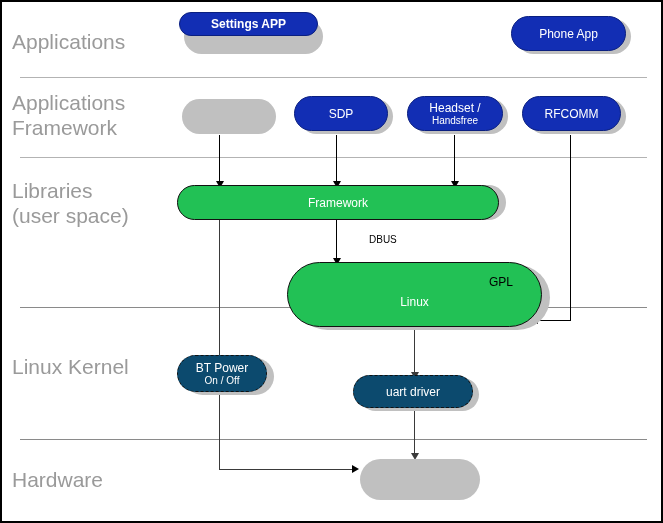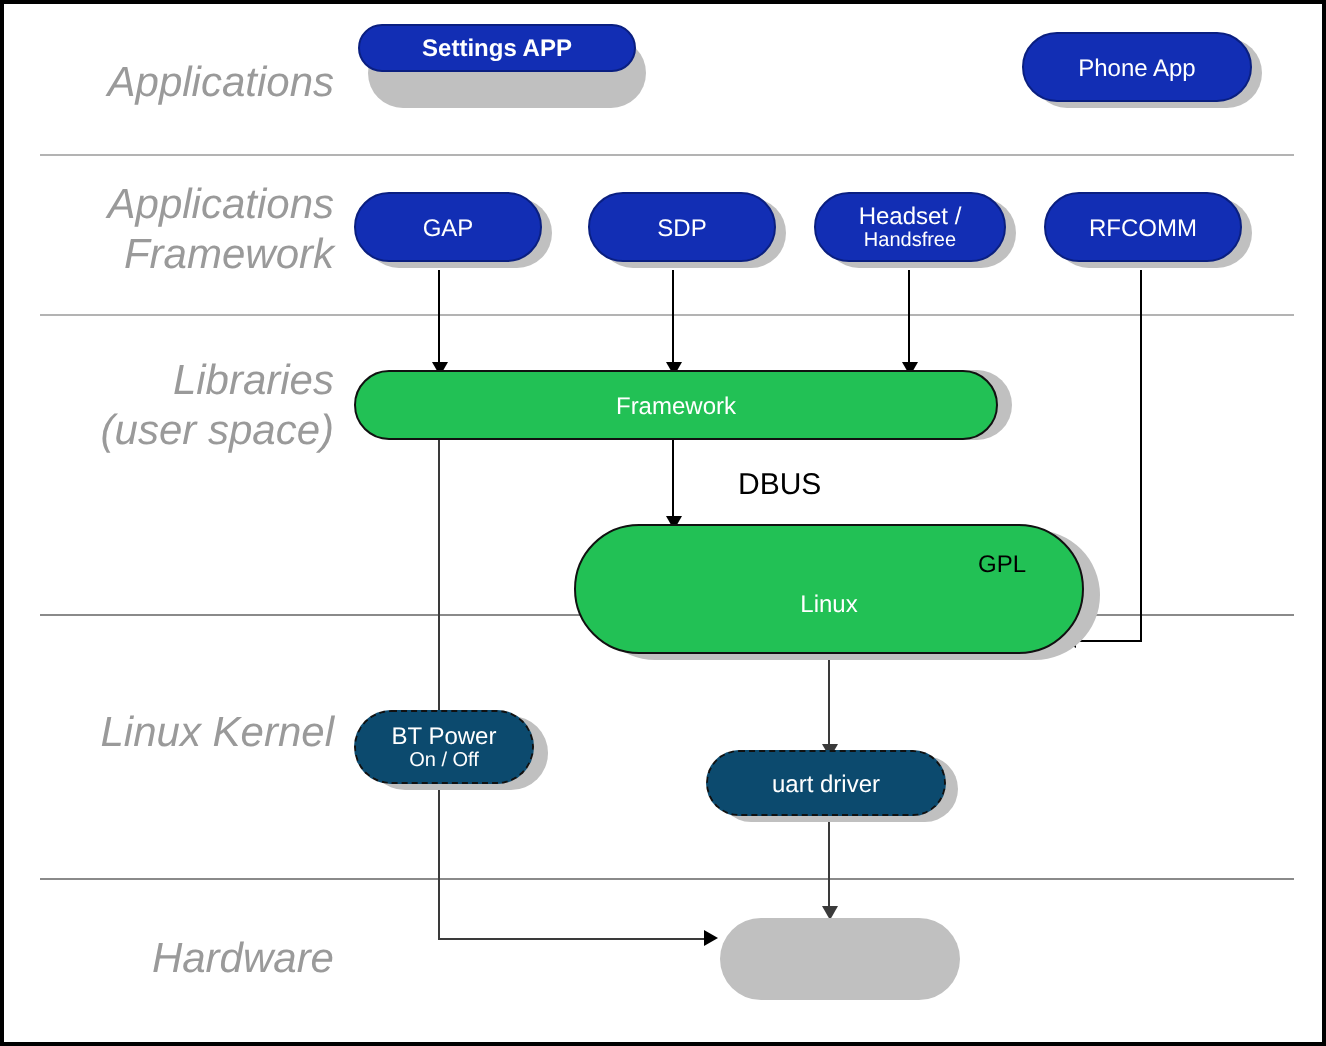--- a/index.html
+++ b/index.html
@@ -2,40 +2,40 @@
 <html><head>
 <meta charset="utf-8">
 <style>
   html,body{margin:0;padding:0;background:#fff;}
   body{font-family:"Liberation Sans",sans-serif;}
   #stage{position:relative;width:663px;height:523px;background:#ffffff;overflow:hidden;
          border:2px solid #000;box-sizing:border-box;}
   .sep{position:absolute;height:1px;background:#b3b3b3;}
   .sep.dark{background:#8a8a8a;}
   .layer-label{position:absolute;color:#9a9a9a;font-size:21px;line-height:25px;
-               text-align:right;white-space:pre-line;letter-spacing:0px;font-style:italic;}
+               white-space:pre-line;letter-spacing:0px;}
   .pill{position:absolute;box-sizing:border-box;display:flex;flex-direction:column;
         align-items:center;justify-content:center;border-radius:999px;
         color:#ffffff;text-align:center;}
   .pill .l1{font-size:12px;line-height:14px;}
   .pill .l2{font-size:10px;line-height:12px;}
   .shadow{position:absolute;border-radius:999px;background:#c0c0c0;}
   .blue{background:#122eb4;border:1px solid #0a1f80;}
   .green{background:#22c155;border:1px solid #111111;}
   .red{background:#0c4a6e;border:1px solid #111111;}
   .red.dashed{border:1px dashed #111111;}
   .gpl{position:absolute;color:#000;font-size:12px;}
   .edge{position:absolute;background:#000;}
   .edge.grey{background:#3a3a3a;}
   .arrowhead{position:absolute;width:0;height:0;}
   .ah-down{border-left:4px solid transparent;border-right:4px solid transparent;border-top:7px solid #000;}
   .ah-down.grey{border-top-color:#3a3a3a;}
   .ah-right{border-top:4px solid transparent;border-bottom:4px solid transparent;border-left:7px solid #000;}
   .ah-left{border-top:4px solid transparent;border-bottom:4px solid transparent;border-right:7px solid #000;}
-  .edge-label{position:absolute;color:#000;font-size:15px;padding-left:27px;}
+  .edge-label{position:absolute;color:#000;font-size:10px;padding-left:27px;}
 </style>
 </head>
 <body>
 
 <div id="stage">
 
   <div class="sep" style="left:18px;top:75px;width:627px;"></div>
   <div class="sep" style="left:18px;top:155px;width:627px;"></div>
   <div class="sep dark" style="left:18px;top:305px;width:627px;"></div>
   <div class="sep dark" style="left:18px;top:437px;width:627px;"></div>
@@ -79,23 +79,20 @@
   <div class="pill blue" style="left:177px;top:10px;width:139px;height:24px;font-weight:bold;">
     <span class="l1">Settings APP</span>
   </div>
 
   <div class="shadow" style="left:514px;top:17px;width:115px;height:35px;"></div>
   <div class="pill blue" style="left:509px;top:14px;width:115px;height:35px;">
     <span class="l1">Phone App</span>
   </div>
 
   <div class="shadow" style="left:180px;top:97px;width:94px;height:35px;"></div>
-  <div class="pill blue" style="left:175px;top:94px;width:94px;height:35px;">
-    <span class="l1">GAP</span>
-  </div>
 
   <div class="shadow" style="left:297px;top:97px;width:94px;height:35px;"></div>
   <div class="pill blue" style="left:292px;top:94px;width:94px;height:35px;">
     <span class="l1">SDP</span>
   </div>
 
   <div class="shadow" style="left:410px;top:97px;width:96px;height:35px;"></div>
   <div class="pill blue" style="left:405px;top:94px;width:96px;height:35px;">
     <span class="l1">Headset /</span>
     <span class="l2">Handsfree</span>

